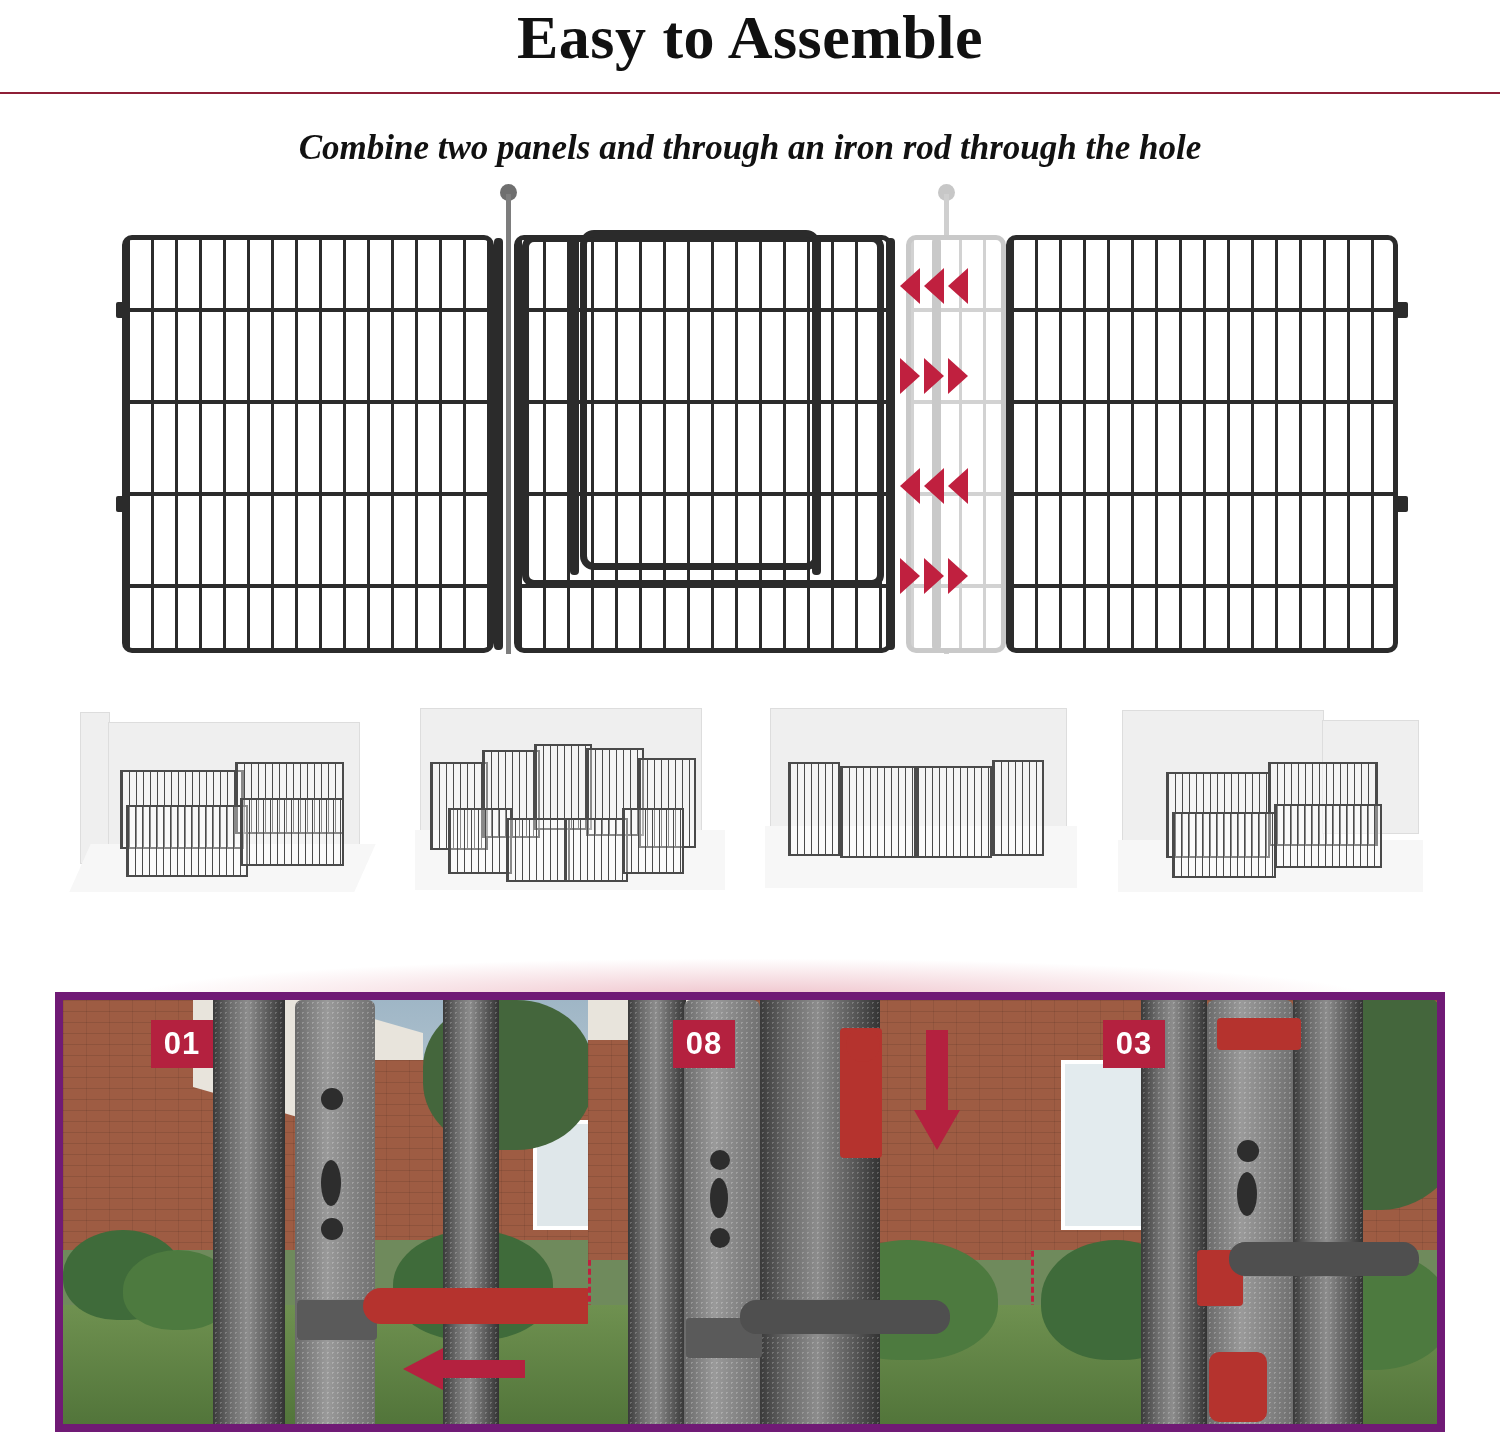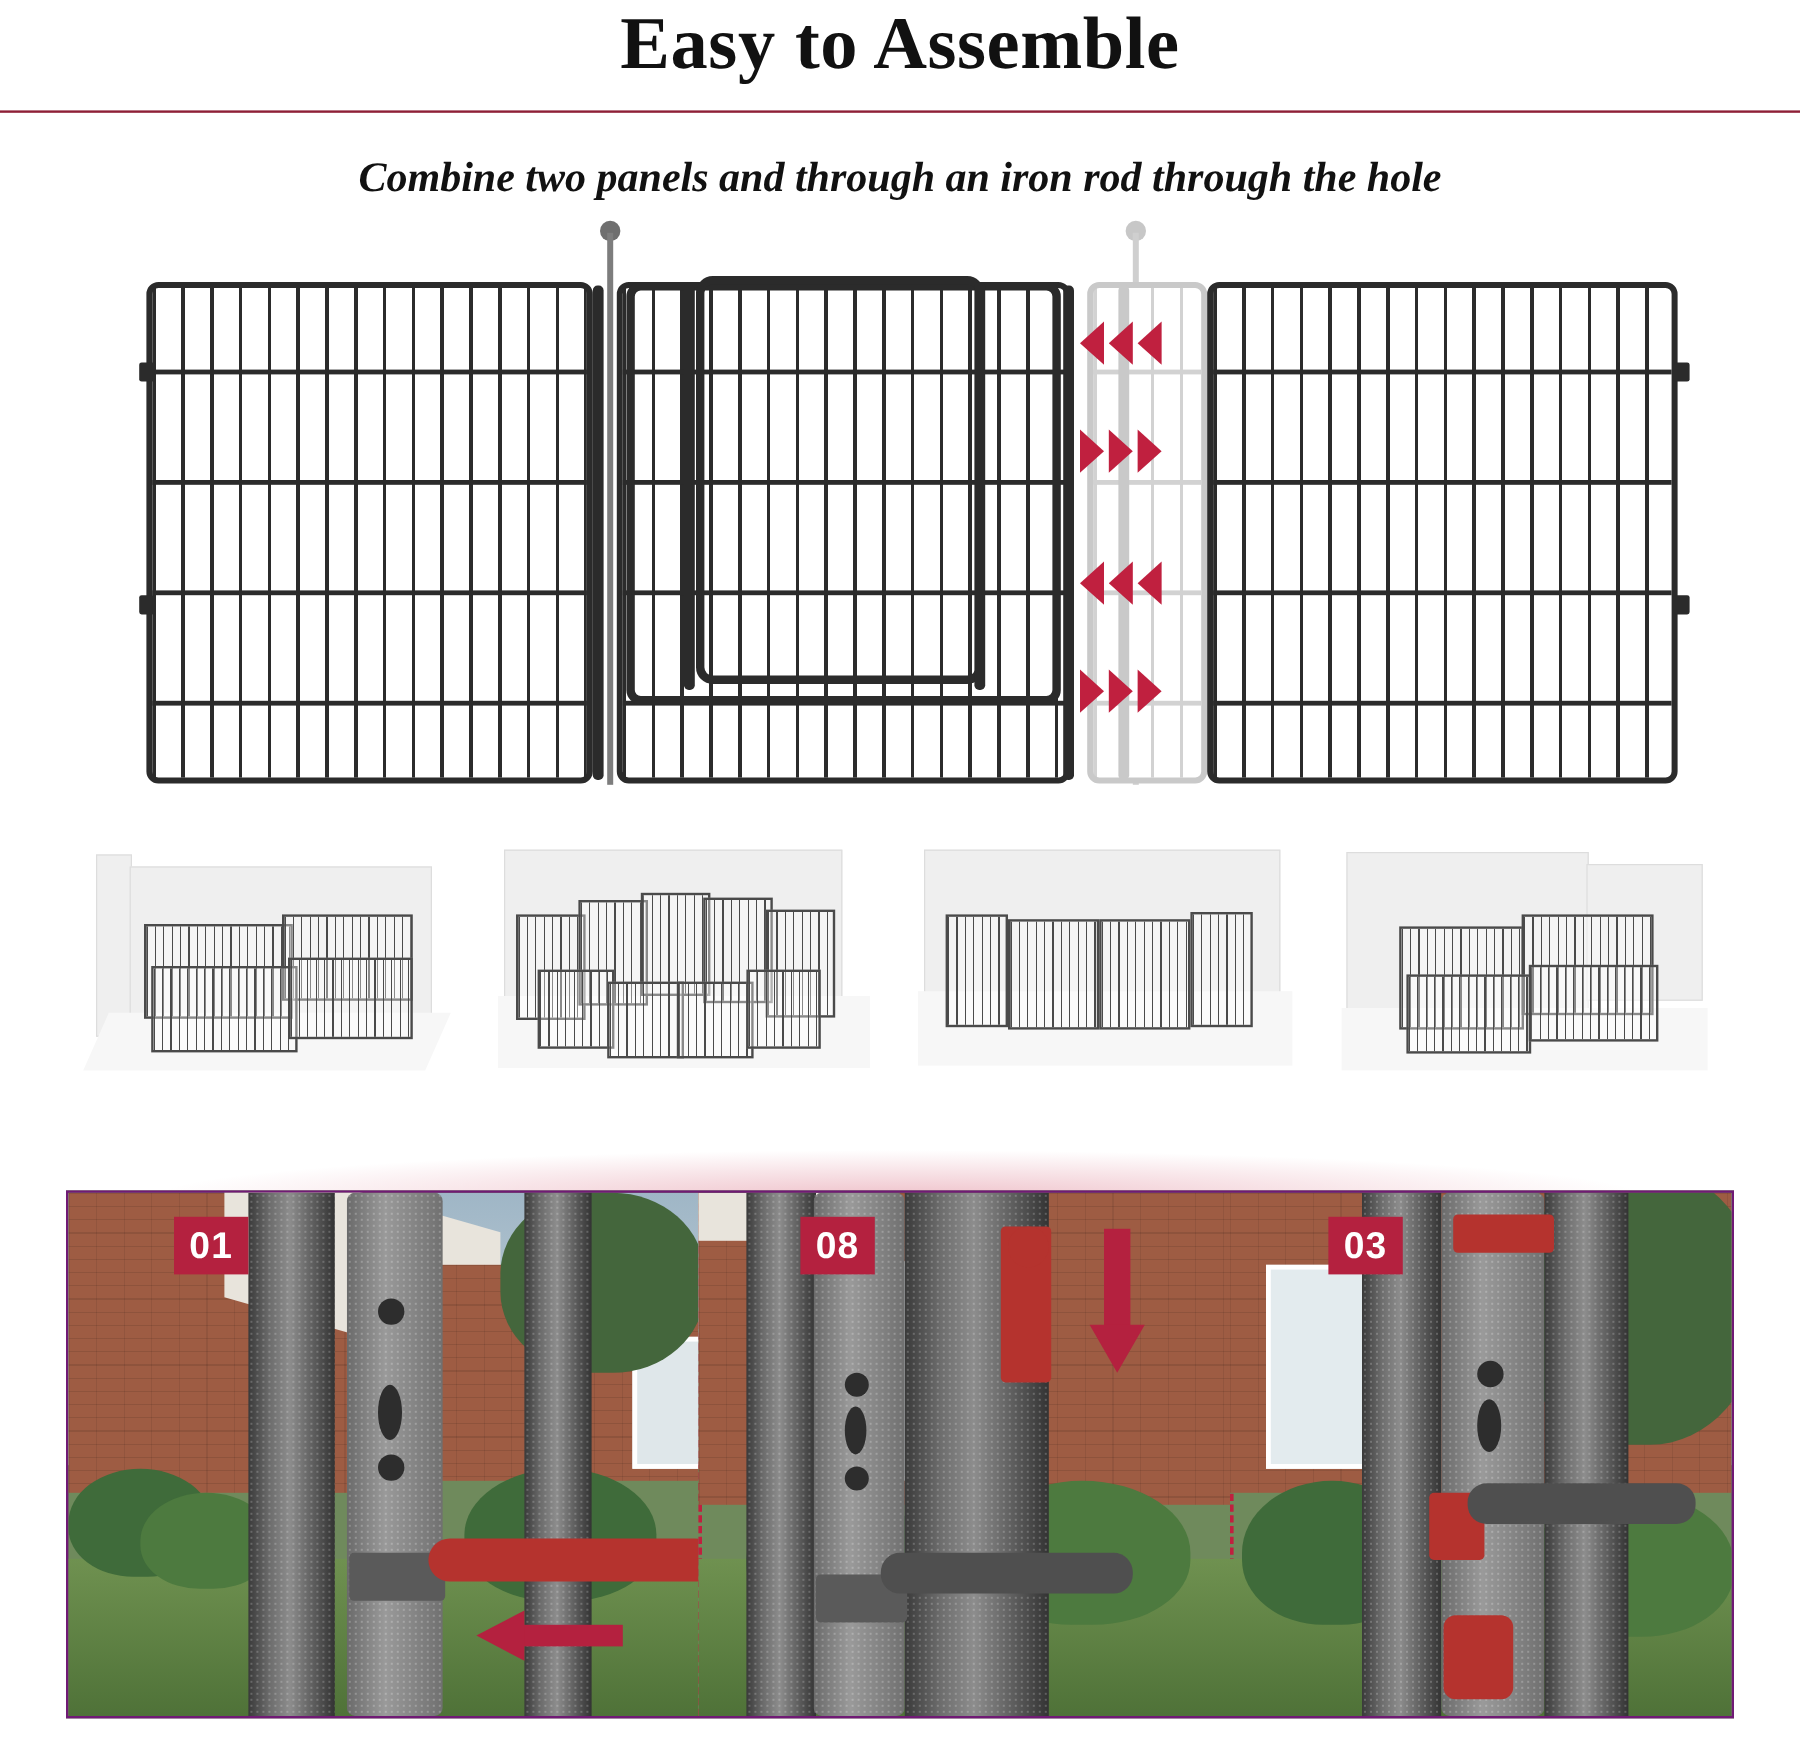--- a/index.html
+++ b/index.html
@@ -174,21 +174,21 @@
     width: 1260px;
     height: 40px;
     background: radial-gradient(ellipse at 50% 100%, rgba(196,32,63,0.28) 0%, rgba(255,255,255,0) 70%);
   }
   .photostrip {
     position: absolute;
     top: 992px;
     left: 55px;
     width: 1390px;
     height: 440px;
-    border: 2px solid #701a75;
+    border: 8px solid #701a75;
     box-sizing: border-box;
     overflow: hidden;
     background: #6f8a5c;
   }
   .ph {
     position: absolute;
     top: 0;
     height: 436px;
     overflow: hidden;
   }
@@ -514,17 +514,17 @@
     <div class="plate" style="left:176px; top:0; width:86px; height:436px;"></div>
     <div class="post speckle" style="left:262px; top:0; width:70px; height:436px;"></div>
     <div class="hole" style="left:206px; top:140px; width:22px; height:22px;"></div>
     <div class="hole" style="left:206px; top:172px; width:20px; height:44px;"></div>
 
     <div class="redpart" style="left:186px; top:18px; width:84px; height:32px;"></div>
     <div class="redpart" style="left:166px; top:250px; width:46px; height:56px;"></div>
     <div class="greypin" style="left:198px; top:242px; width:190px; height:34px; border-radius:16px; background:#4f4f4f;"></div>
     <div class="redpart" style="left:178px; top:352px; width:58px; height:70px; border-radius:10px;"></div>
 
-    <div class="step-badge" style="left:82px;align-items:center;">
+    <div class="step-badge" style="left:72px;align-items:center;">
       <span>03</span>
     </div>
   </div>
 </div>
 
 </body></html>

